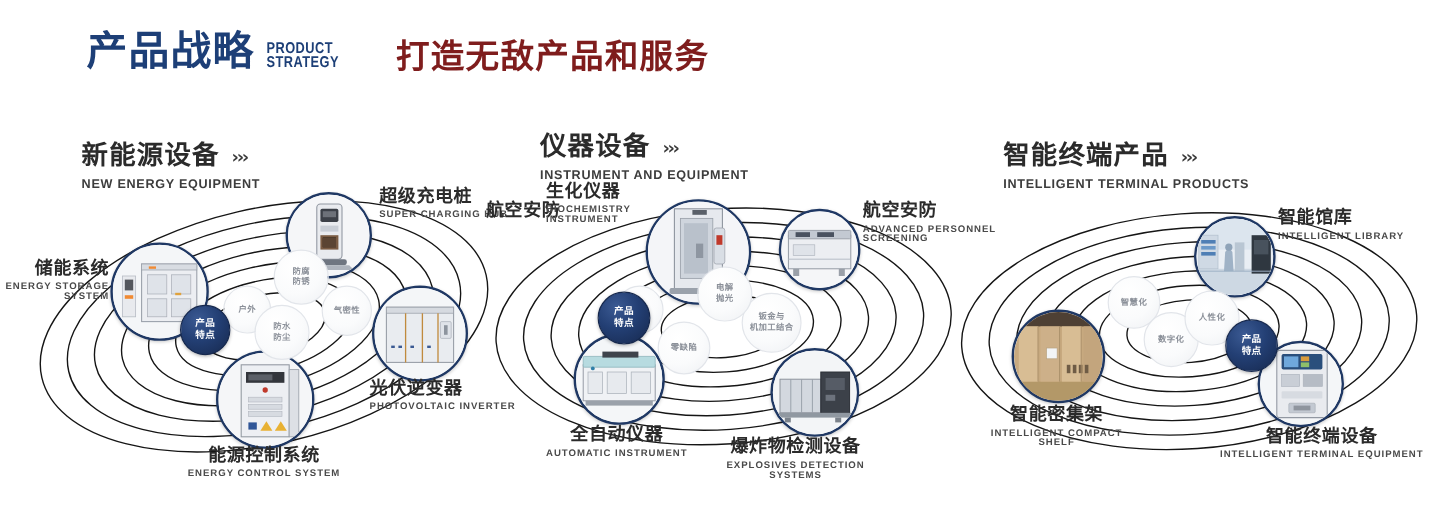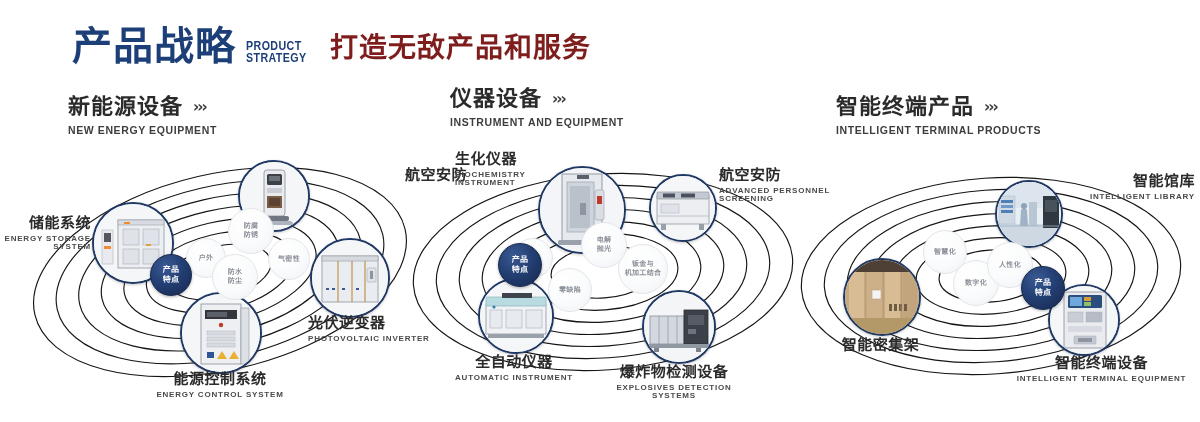--- a/index.html
+++ b/index.html
@@ -7,37 +7,37 @@
   body{
     width:1200px;height:422px;overflow:hidden;background:#ffffff;
     font-family:"Liberation Sans","DejaVu Sans",sans-serif;
     color:#2b2b2b;position:relative;
   }
   #stage{position:relative;width:1200px;height:422px;}
 
   
   .hdr{position:absolute;left:72px;top:26px;display:flex;align-items:flex-end;}
   .hdr-cn{
-    font-size:40px;font-weight:bold;color:#1d3f77;letter-spacing:1px;
+    font-size:34px;font-weight:bold;color:#1d3f77;letter-spacing:1px;
     line-height:1;font-family:"DejaVu Sans","Liberation Sans",sans-serif;
   }
   .hdr-en{
     margin-left:10px;margin-bottom:2px;color:#1d3f77;font-weight:bold;
     font-size:13px;line-height:12px;letter-spacing:.5px;
     transform:scaleX(.82);transform-origin:left bottom;
   }
   .hdr-en div{white-space:nowrap;}
   .hdr-sub{
     position:absolute;left:330px;top:34px;font-size:28px;font-weight:bold;
     color:#7f1d1d;letter-spacing:1px;line-height:1;
     font-family:"DejaVu Sans","Liberation Sans",sans-serif;
   }
 
   
-  .sect{position:absolute;}
+  .sect{position:absolute;margin-top:24px;}
   .sect-cn{
     font-size:22px;font-weight:bold;color:#2b2b2b;letter-spacing:1px;
     line-height:1;display:flex;align-items:center;
     font-family:"DejaVu Sans","Liberation Sans",sans-serif;
   }
   .chev{margin-left:10px;font-size:15px;letter-spacing:-2px;color:#3a3a3a;font-weight:bold;}
   .sect-en{
     margin-top:7px;font-size:10.5px;font-weight:bold;color:#3d3d3d;
     letter-spacing:.6px;line-height:1;
   }
@@ -166,20 +166,24 @@
         <rect x="27" y="12" width="15" height="11" rx="1.5" fill="#3c4048"></rect>
         <rect x="29" y="14" width="11" height="5" fill="#6d7179"></rect>
         <rect x="27" y="26" width="15" height="5" fill="#c9ced6"></rect>
         <rect x="27" y="34" width="15" height="12" fill="#7b5c44"></rect>
         <rect x="29" y="36" width="11" height="8" fill="#5e4staggered"></rect>
         <rect x="29" y="36" width="11" height="8" fill="#5b4433"></rect>
         <rect x="20" y="54" width="29" height="5" rx="2" fill="#6f7681"></rect>
         <path d="M18 59 L51 59 L55 63 L14 63 Z" fill="#aeb4bd"></path>
       </svg>
     </div>
+    <div class="nlabel" style="left:296px;top:6px;width:120px;">
+      <div class="cn">超级充电桩</div>
+      <div class="en">SUPER CHARGING HUB</div>
+    </div>
 
     <div class="node" style="left:290px;top:88px;width:76px;height:76px;">
       <svg class="art" viewBox="0 0 76 76">
         <rect x="0" y="0" width="76" height="76" fill="#f4f6f8"></rect>
         <rect x="10" y="16" width="56" height="46" fill="#e9ecf0" stroke="#979da6" stroke-width=".9"></rect>
         <rect x="10" y="16" width="56" height="5" fill="#d6dae0" stroke="#979da6" stroke-width=".6"></rect>
         <line x1="26" y1="21" x2="26" y2="62" stroke="#c08a3e" stroke-width="1.1"></line>
         <line x1="40" y1="21" x2="40" y2="62" stroke="#c08a3e" stroke-width="1.1"></line>
         <line x1="53" y1="21" x2="53" y2="62" stroke="#c08a3e" stroke-width="1.1"></line>
         <rect x="55" y="28" width="9" height="14" rx="1" fill="#dfe3e9" stroke="#aab0b9" stroke-width=".6"></rect>
@@ -297,21 +301,21 @@
         <line x1="24" y1="24" x2="24" y2="52" stroke="#98a0a9" stroke-width=".8"></line>
         <line x1="33" y1="24" x2="33" y2="52" stroke="#98a0a9" stroke-width=".8"></line>
         <rect x="40" y="18" width="24" height="34" fill="#3c4149" stroke="#2a2e35" stroke-width=".8"></rect>
         <rect x="44" y="23" width="16" height="10" fill="#565c66"></rect>
         <rect x="44" y="37" width="8" height="5" fill="#6d737d"></rect>
         <rect x="4" y="52" width="62" height="4" fill="#9098a1"></rect>
         <rect x="10" y="56" width="5" height="4" fill="#7b828b"></rect>
         <rect x="52" y="56" width="5" height="4" fill="#7b828b"></rect>
       </svg>
     </div>
-    <div class="nlabel c" style="left:189px;top:215px;width:160px;">
+    <div class="nlabel c" style="left:178px;top:215px;width:160px;">
       <div class="cn">爆炸物检测设备</div>
       <div class="en">EXPLOSIVES DETECTION SYSTEMS</div>
     </div>
 
     <div class="node" style="left:73px;top:128px;width:72px;height:72px;">
       <svg class="art" viewBox="0 0 72 72">
         <rect x="0" y="0" width="72" height="72" fill="#f4f6f8"></rect>
         <rect x="6" y="24" width="60" height="30" fill="#f0f2f5" stroke="#9298a2" stroke-width=".8"></rect>
         <rect x="6" y="17" width="60" height="9" rx="1" fill="#b7dbe0" stroke="#8fb6bd" stroke-width=".7"></rect>
         <rect x="22" y="13" width="30" height="5" fill="#3f444c"></rect>
@@ -364,21 +368,21 @@
         <rect x="4" y="23" width="12" height="3" fill="#6d9ac9"></rect>
         <rect x="4" y="28" width="12" height="3" fill="#4f7fb5"></rect>
         <rect x="46" y="14" width="16" height="32" fill="#2f3740"></rect>
         <rect x="48" y="18" width="12" height="12" fill="#48525d"></rect>
         <rect x="32" y="20" width="8" height="24" fill="#b9c6d3"></rect>
         <path d="M24 28 q3 -5 6 0 l1 16 h-8 z" fill="#9fb2c6"></path>
         <circle cx="27" cy="24" r="3" fill="#8fa3b8"></circle>
         <line x1="0" y1="44" x2="64" y2="44" stroke="#9db0c3" stroke-width=".8"></line>
       </svg>
     </div>
-    <div class="nlabel" style="left:270px;top:24px;width:130px;text-align:right;">
+    <div class="nlabel" style="left:270px;top:24px;width:130px;">
       <div class="cn">智能馆库</div>
       <div class="en">INTELLIGENT LIBRARY</div>
     </div>
 
     <div class="node" style="left:48px;top:108px;width:74px;height:74px;">
       <svg class="art" viewBox="0 0 74 74">
         <rect x="0" y="0" width="74" height="74" fill="#c7a97f"></rect>
         <rect x="0" y="0" width="74" height="12" fill="#4e4034"></rect>
         <rect x="0" y="58" width="74" height="16" fill="#b39868"></rect>
         <rect x="4" y="12" width="16" height="46" fill="#d8bd94"></rect>
@@ -390,20 +394,24 @@
         <rect x="49" y="44" width="3" height="7" fill="#6f5c45"></rect>
         <rect x="54" y="44" width="3" height="7" fill="#6f5c45"></rect>
         <rect x="59" y="44" width="3" height="7" fill="#6f5c45"></rect>
         <line x1="20" y1="12" x2="20" y2="58" stroke="#a98f6a" stroke-width=".8"></line>
         <line x1="38" y1="12" x2="38" y2="58" stroke="#a98f6a" stroke-width=".8"></line>
         <line x1="56" y1="12" x2="56" y2="58" stroke="#a98f6a" stroke-width=".8"></line>
       </svg>
     </div>
     <div class="nlabel c" style="left:8px;top:188px;width:155px;">
       <div class="cn">智能密集架</div>
+      <div class="en">
+        <div>INTELLIGENT COMPACT</div>
+        <div>SHELF</div>
+      </div>
     </div>
 
     <div class="node" style="left:253px;top:134px;width:68px;height:68px;">
       <svg class="art" viewBox="0 0 68 68">
         <rect x="0" y="0" width="68" height="68" fill="#f4f6f8"></rect>
         <rect x="14" y="6" width="42" height="56" rx="2" fill="#e9ebef" stroke="#9298a2" stroke-width=".9"></rect>
         <rect x="18" y="9" width="34" height="13" rx="1.5" fill="#2a4f7c"></rect>
         <rect x="20" y="11" width="12" height="9" fill="#6fa8dc"></rect>
         <rect x="34" y="11" width="7" height="4" fill="#d99c3c"></rect>
         <rect x="34" y="16" width="7" height="4" fill="#8fbf6a"></rect>

